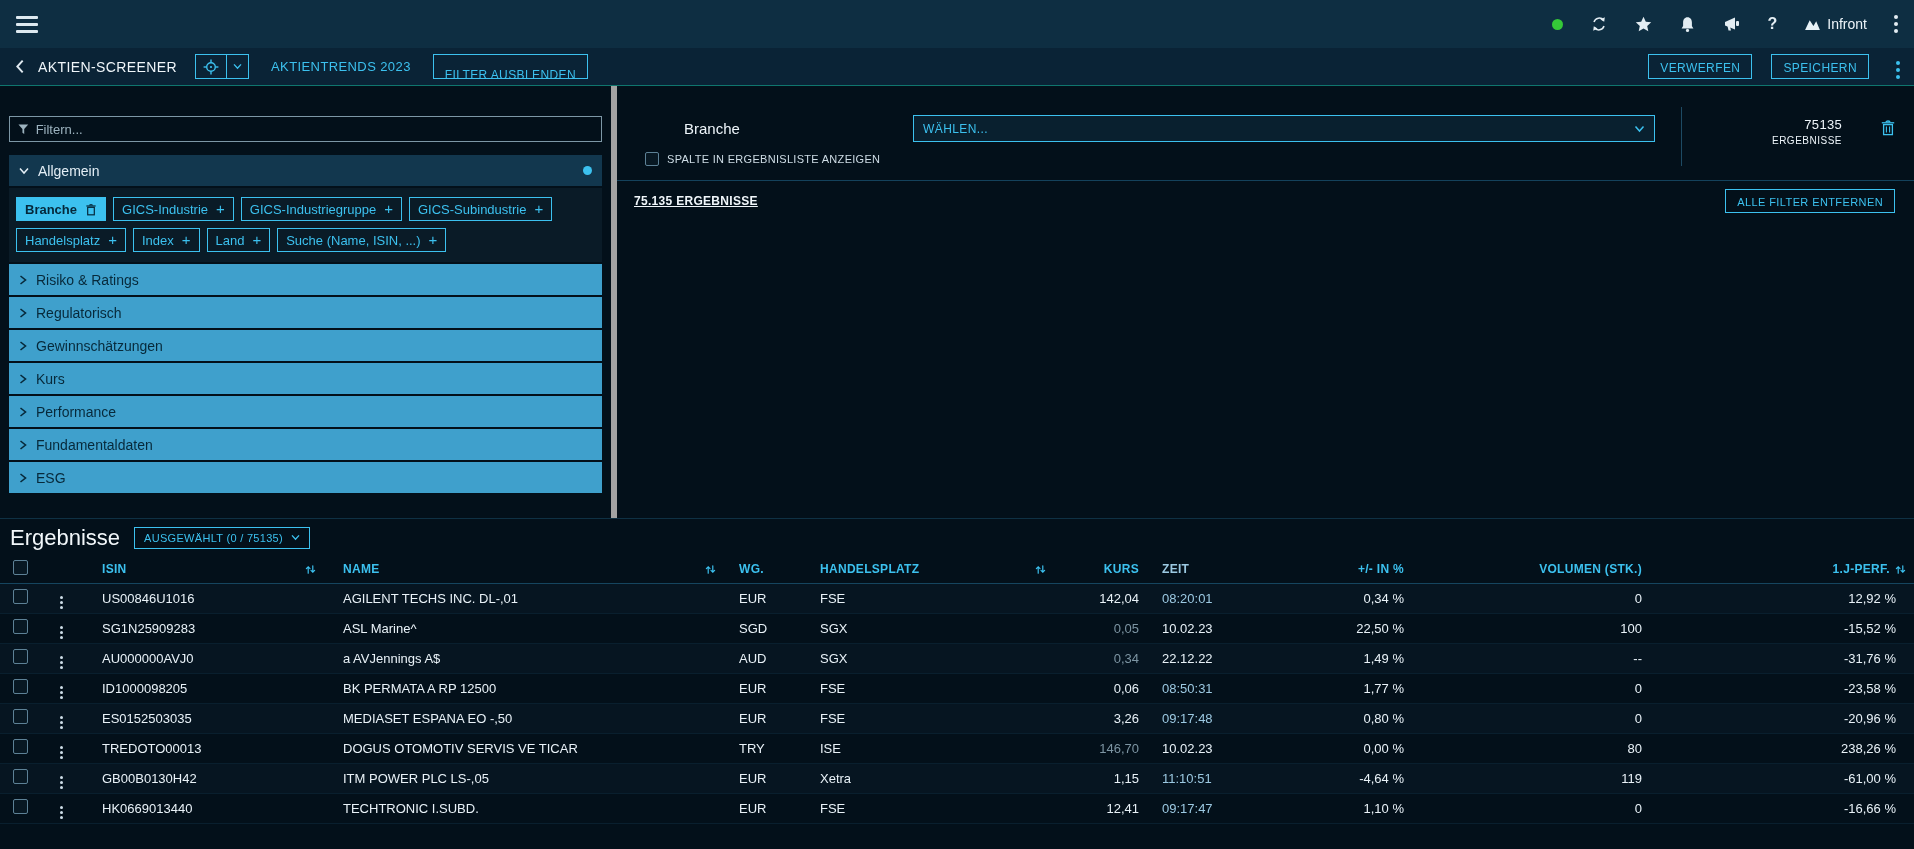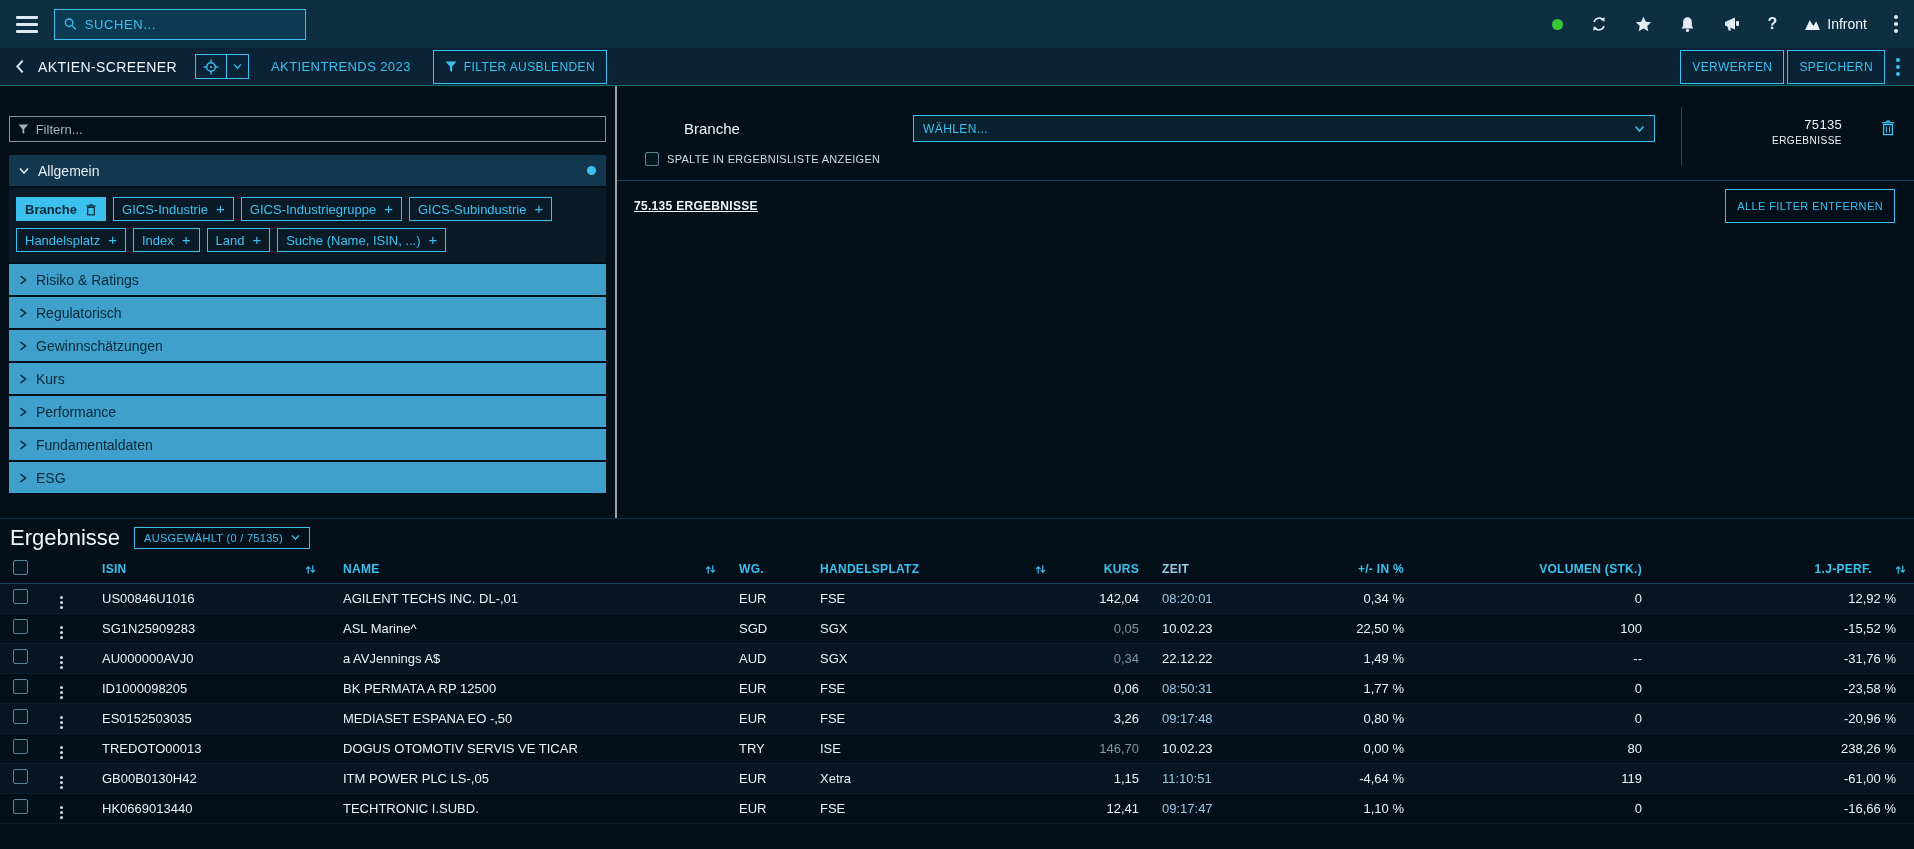--- a/index.html
+++ b/index.html
@@ -20,34 +20,34 @@
   .help-glyph { color:#e3edf3; font-size:16px; font-weight:bold; }
   .brand { display:flex; align-items:center; gap:6px; color:#eef5fa; font-size:14px; }
   .kebab-v { display:inline-flex; flex-direction:column; gap:3px; cursor:pointer; }
   .kebab-v i { width:4px; height:4px; border-radius:50%; background:#e3edf3; display:block; }
 
   
   .toolbar { height:38px; background:#0a2336; display:flex; align-items:center; padding:0 14px; gap:12px;
              border-bottom:1px solid #0f766e; }
   .tb-title { color:#f0f6fa; font-size:14px; letter-spacing:.4px; margin-right:6px; }
   .btn { height:25px; border:1px solid #3cc1ef; background:transparent; color:#3cc1ef; font-size:12px;
-         letter-spacing:.4px; padding:16px 11px; display:inline-flex; align-items:center; gap:7px;
-         font-family:inherit; cursor:pointer; }
+         letter-spacing:.4px; padding:6px 11px; display:inline-flex; align-items:center; gap:7px;
+         font-family:inherit; cursor:pointer;flex-direction:column; }
   .target-btn { height:25px; border:1px solid #3cc1ef; display:flex; align-items:stretch; cursor:pointer; }
   .target-btn .seg1 { padding:0 7px; display:flex; align-items:center; }
   .target-btn .seg2 { padding:0 6px; border-left:1px solid #3cc1ef; display:flex; align-items:center; }
   .screen-name { color:#3cc1ef; font-size:13px; letter-spacing:.4px; margin:0 10px; }
-  .toolbar-right { margin-left:auto; display:flex; gap:3px; align-items:center; }
+  .toolbar-right { margin-left:auto; display:flex; gap:19px; align-items:flex-end; }
   .kebab-cyan i { background:#3cc1ef; }
 
   
   .filters-region { display:flex; height:433px; border-bottom:1px solid #0f3144; }
 
   
-  .filter-panel { width:617px; border-right:2px solid #a3a3a3; padding:30px 9px 0 9px; }
+  .filter-panel { width:617px; border-right:6px solid #a3a3a3; padding:30px 9px 0 9px; }
   .filter-input { height:26px; border:1px solid #7d97a6; display:flex; align-items:center; gap:7px;
                   padding:0 8px; margin-bottom:13px; }
   .filter-input input { background:transparent; border:none; outline:none; color:#c4d6e0; font-size:13px;
                         width:100%; font-family:inherit; }
   .filter-input input::placeholder { color:#9db3bf; opacity:1; }
   .acc-header { height:31px; display:flex; align-items:center; gap:9px; padding:0 10px; margin-bottom:2px;
                 font-size:14px; cursor:pointer; }
   .acc-collapsed { background:#3fa0cc; color:#07293a; }
   .acc-expanded { background:#12374e; color:#e3eef5; }
   .acc-dot { margin-left:auto; width:9px; height:9px; border-radius:50%; background:#3cc1ef; }
@@ -90,21 +90,21 @@
   .selected-pill { height:22px; border:1px solid #3cc1ef; color:#3cc1ef; font-size:11px;
                    display:inline-flex; align-items:center; gap:8px; padding:0 9px; letter-spacing:.3px;
                    background:transparent; font-family:inherit; cursor:pointer; }
   table { width:1914px; border-collapse:collapse; table-layout:fixed; }
   thead th { color:#3cc1ef; font-size:12px; font-weight:bold; letter-spacing:.3px; height:27px;
              border-bottom:1px solid #15455f; text-align:left; cursor:pointer; }
   tbody td { height:30px; font-size:13px; color:#e9f2f8; border-bottom:1px solid rgba(40,100,140,.18);
              overflow:hidden; white-space:nowrap; }
   tbody tr:nth-child(odd) { background:rgba(120,180,220,.035); }
   .th-flex { display:flex; align-items:center; justify-content:space-between; padding-right:6px; }
-  .th-end { display:flex; align-items:center; justify-content:flex-end; gap:23px; padding-right:8px; }
+  .th-end { display:flex; align-items:center; justify-content:flex-end; gap:5px; padding-right:8px; }
   .c-check { padding-left:13px; }
   .c-kebab { text-align:center; }
   .c-isin { padding-left:20px; }
   .c-name { padding-left:21px; }
   .c-wg { padding-left:17px; }
   .c-platz { padding-left:18px; }
   .c-kurs { text-align:right; padding-right:21px; }
   .c-zeit { padding-left:2px; color:#9cc9e2; }
   td.c-zeit.is-date { color:#e9f2f8; }
   td.c-kurs.stale { color:#7d95a3; }
@@ -116,27 +116,20 @@
 </style>
 </head>
 <body>
 
 <header class="topbar">
   <div class="hamburger">
       <span></span>
       <span></span>
       <span></span>
     </div>
-  <div class="searchbox">
-    <svg width="14" height="14" viewBox="0 0 14 14">
-      <circle cx="5.6" cy="5.6" r="4.1" fill="none" stroke="#3cc1ef" stroke-width="1.5"></circle>
-      <line x1="8.8" y1="8.8" x2="13" y2="13" stroke="#3cc1ef" stroke-width="1.5"></line>
-    </svg>
-    <input type="text" placeholder="SUCHEN..." style="">
-  </div>
   <div class="topbar-right">
     <span class="status-dot"></span>
     <svg width="18" height="18" viewBox="0 0 18 18">
       <path d="M4 7 A5.5 5.5 0 0 1 13.6 5.2" fill="none" stroke="#e3edf3" stroke-width="1.5"></path>
       <polygon points="14.8,2.2 14.2,6.8 10.4,4.6" fill="#e3edf3"></polygon>
       <path d="M14 11 A5.5 5.5 0 0 1 4.4 12.8" fill="none" stroke="#e3edf3" stroke-width="1.5"></path>
       <polygon points="3.2,15.8 3.8,11.2 7.6,13.4" fill="#e3edf3"></polygon>
     </svg>
     <svg width="17" height="17" viewBox="0 0 17 17">
       <polygon points="8.5,0.8 10.8,5.7 16.2,6.3 12.2,9.9 13.3,15.2 8.5,12.5 3.7,15.2 4.8,9.9 0.8,6.3 6.2,5.7" fill="#e3edf3"></polygon>

